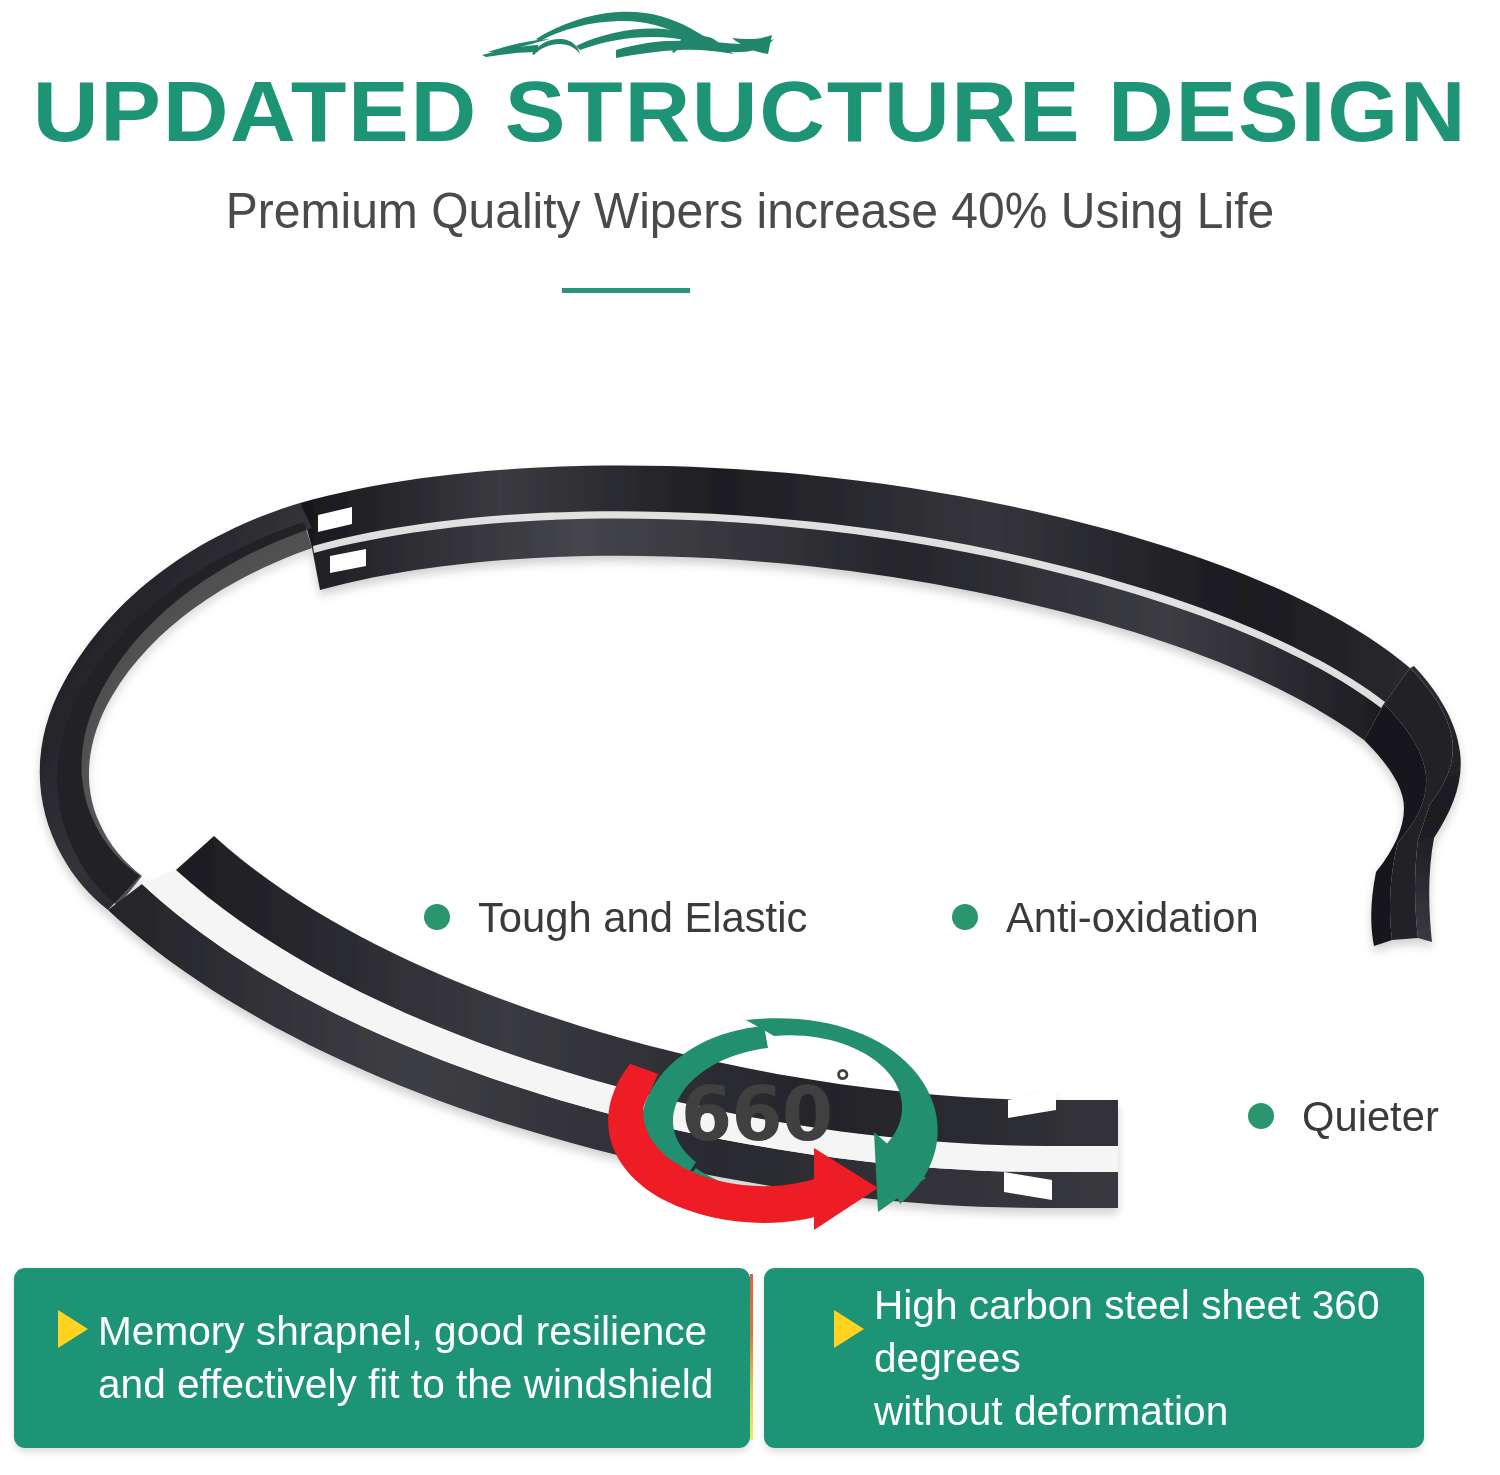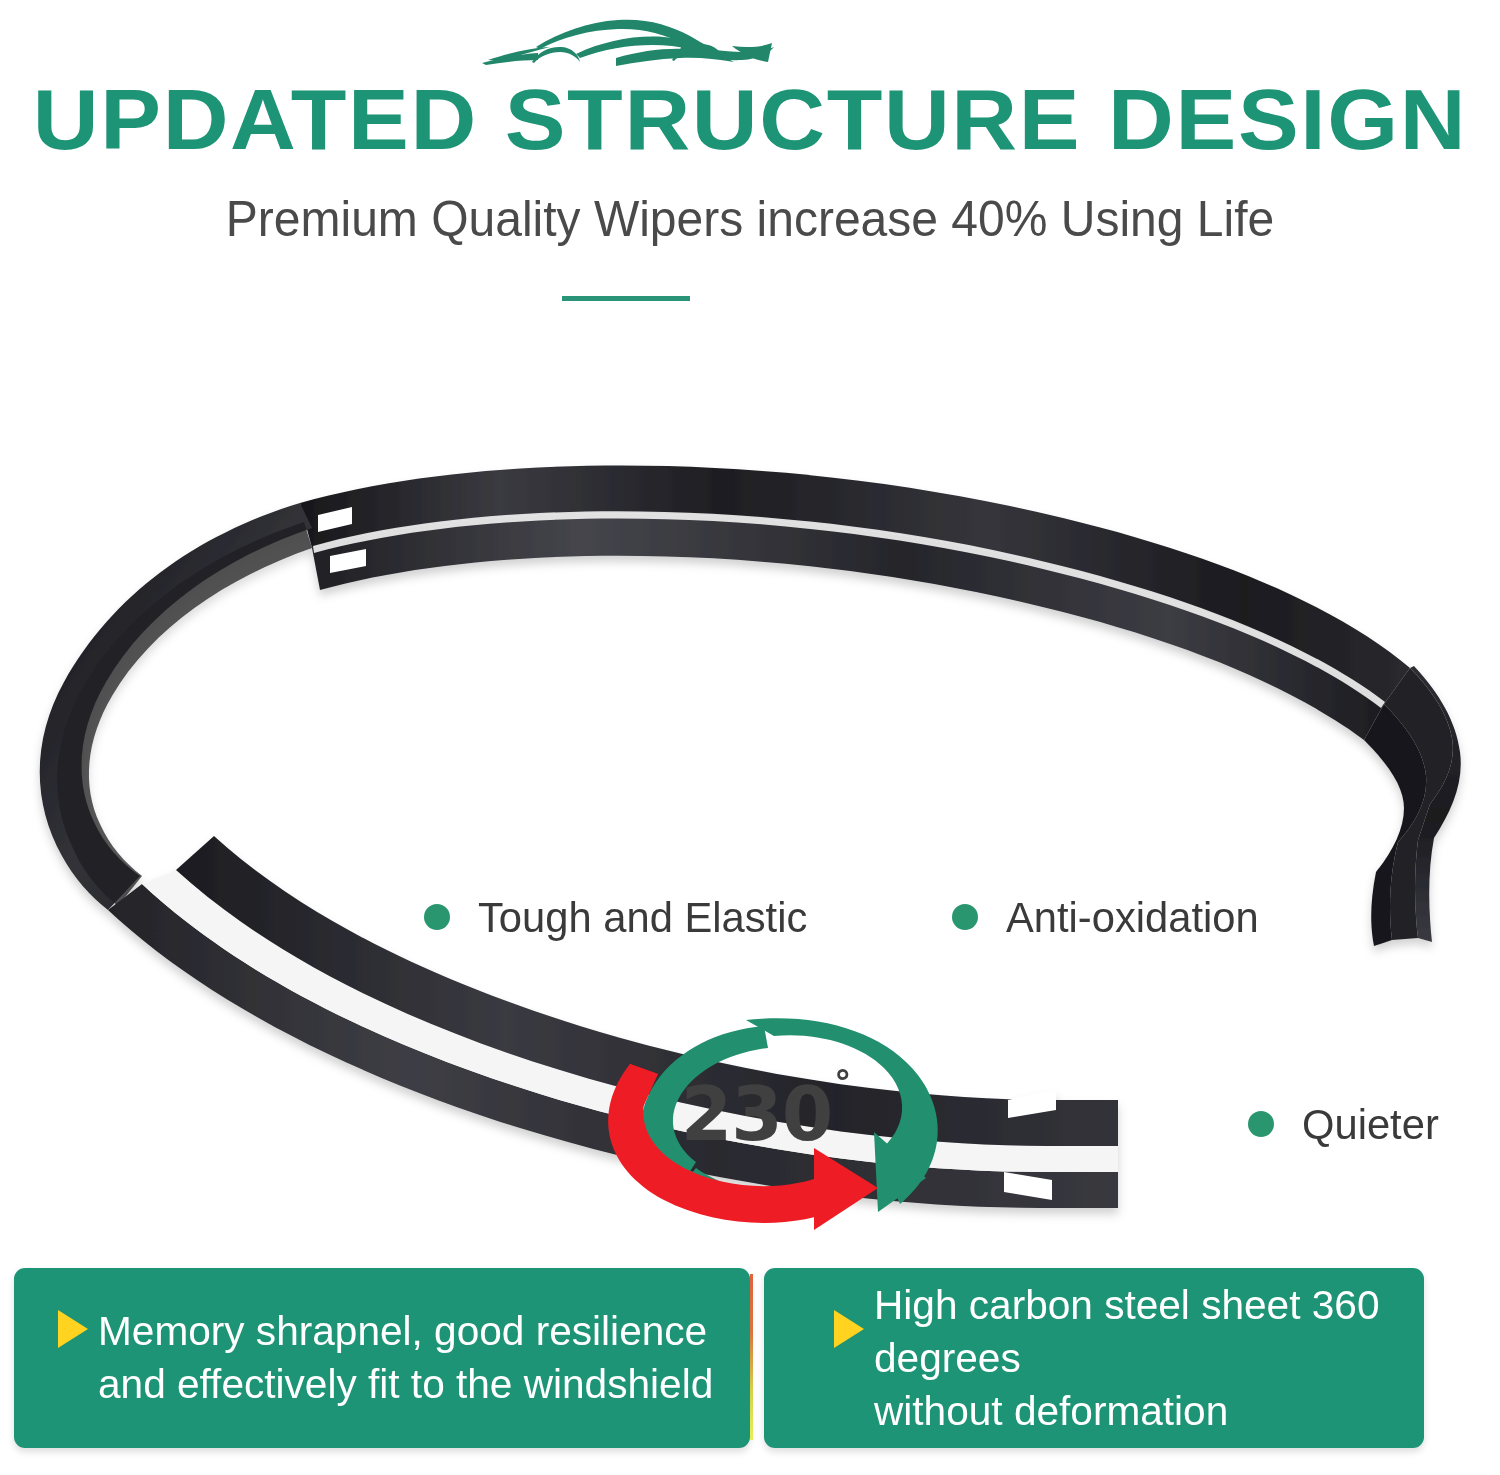--- a/index.html
+++ b/index.html
@@ -12,21 +12,21 @@
     height: 1475px;
     position: relative;
     overflow: hidden;
     font-family: "Liberation Sans", sans-serif;
     -webkit-font-smoothing: antialiased;
   }
 
   
   #header {
     position: absolute;
-    left: 0; top: 12px;
+    left: 0; top: 4px;
     width: 1252px;
     height: 310px;
   }
   #car-logo {
     position: absolute;
     left: 50%;
     transform: translateX(-50%);
     top: 2px;
     width: 300px;
     height: 62px;
@@ -104,21 +104,21 @@
     font-size: 43px;
     line-height: 48px;
     color: #3A3A3A;
     white-space: pre-line;
     transform: scaleX(0.97);
     transform-origin: left top;
   }
   #feature-tough      { left: 424px;  top: 583px; }
   #feature-antiox     { left: 952px;  top: 583px; }
   #feature-highstr    { left: 128px;  top: 762px; }
-  #feature-quieter    { left: 1248px; top: 782px; margin-top: 8px; }
+  #feature-quieter    { left: 1248px; top: 782px; }
 
   
   #badge-360 {
     position: absolute;
     left: 578px;
     top: 692px;
     width: 390px;
     height: 235px;
   }
   #badge-360 svg { display: block; width: 100%; height: 100%; }
@@ -460,21 +460,21 @@
                L 250 172
                C 208 190 148 188 106 166
                C 62 142 54 104 80 72
                Z" fill="#EE1C25"></path>
 
       <path d="M 236 146 L 300 186 L 236 228 Z" fill="#EE1C25"></path>
 
       <path d="M 52 62 L 80 72 L 62 112 L 40 96 Z" fill="#EE1C25"></path>
     </svg>
     <div id="badge-text">
-      <span class="num">230</span>
+      <span class="num">660</span>
         <span class="deg">°</span>
     </div>
   </div>
 </div>
 
 <div id="banners">
 
   <div class="banner" id="banner-left">
     <div class="tri"></div>
     <div class="btext">Memory shrapnel, good resilience

